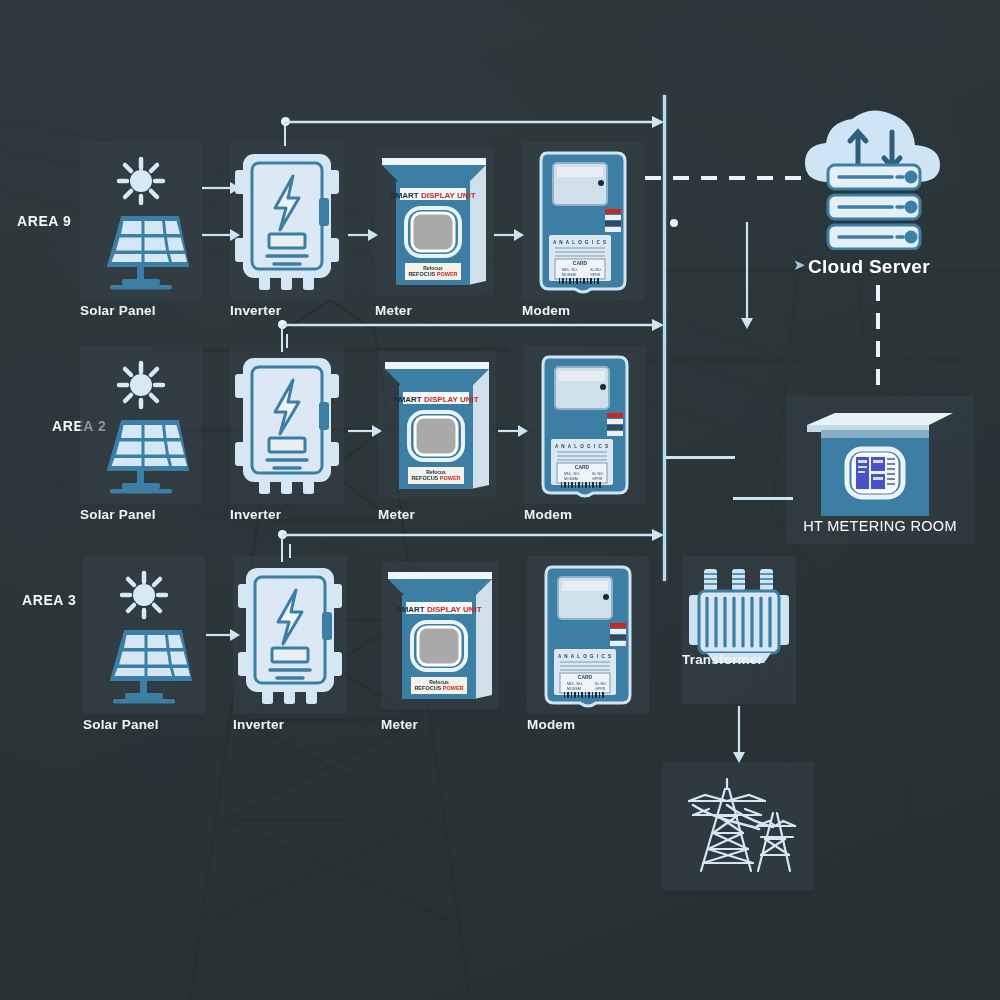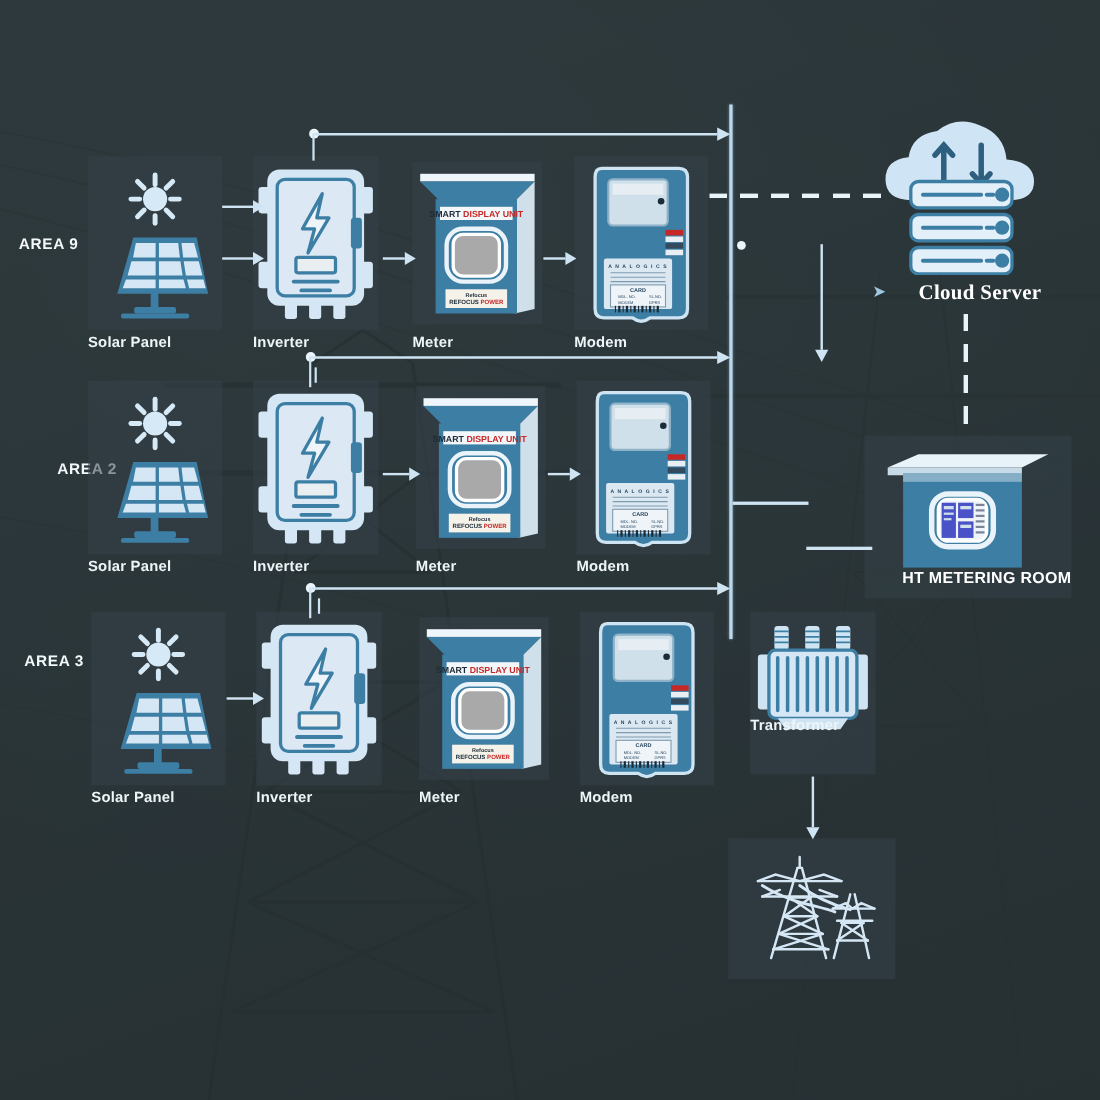--- a/index.html
+++ b/index.html
@@ -65,22 +65,22 @@
   .dashed-v {
     position:absolute; width:4px;
     background:repeating-linear-gradient(to bottom,#e9f3fa 0 16px, rgba(0,0,0,0) 16px 28px);
   }
   .arrow-svg { position:absolute; overflow:visible; }
   .cloud-caption {
     position:absolute; color:#ffffff; font-size:19px; font-weight:700;
     letter-spacing:.3px; white-space:nowrap;
   }
   .ht-caption {
-    position:absolute; color:#ffffff; font-size:14.5px; font-weight:700;
-    letter-spacing:.3px; white-space:nowrap; text-align:right;
+    position:absolute; color:#ffffff; font-size:14.5px; font-weight:400;
+    letter-spacing:.3px; white-space:nowrap; text-align:center;
   }
   .chev { position:absolute; color:#9fc9e2; font-size:15px; }
 </style>
 </head>
 <body>
 
 <div id="stage">
 
   <div class="bg-vignette"></div>
   <svg class="bg-photo" width="1000" height="1000">
@@ -487,21 +487,21 @@
       </g>
       <g>
         <rect x="33" y="120" width="92" height="24" rx="7" fill="#e3f0fa" stroke="#3d7ea4" stroke-width="3"></rect>
         <line x1="44" y1="132" x2="97" y2="132" stroke="#3d7ea4" stroke-width="3.5" stroke-linecap="round"></line>
         <line x1="102" y1="132" x2="108" y2="132" stroke="#3d7ea4" stroke-width="3.5" stroke-linecap="round"></line>
         <circle cx="116" cy="132" r="6.5" fill="#3d7ea4"></circle>
       </g>
     </svg>
   </div>
   <div class="chev" style="left:793px; top:256px;">➤</div>
-  <div class="cloud-caption" style="left:835px; top:256px;font-family:Liberation Serif, serif;">Cloud Server</div>
+  <div class="cloud-caption" style="left:808px; top:256px;">Cloud Server</div>
 
   <div class="tile" style="left:786px; top:396px; width:188px; height:148px; background:rgba(52,66,72,.5);">
     <svg class="svg-ico" width="170" height="128" viewBox="0 0 170 128" style="margin-bottom:14px;">
       <path d="M12 26 L40 14 L158 14 L134 26 Z" fill="#e8f2f9"></path>
       <path d="M12 26 L134 26 L134 33 L12 33 Z" fill="#c7dae7"></path>
       <rect x="26" y="31" width="108" height="86" fill="#3d7ea4"></rect>
       <rect x="26" y="31" width="108" height="8" fill="#cfe0ea" opacity=".5"></rect>
       <rect x="52" y="50" width="56" height="48" rx="15" fill="none" stroke="#e9f3f9" stroke-width="5"></rect>
       <rect x="58" y="55" width="44" height="38" rx="9" fill="#eef4f8" stroke="#ffffff" stroke-width="3"></rect>
       <g>

